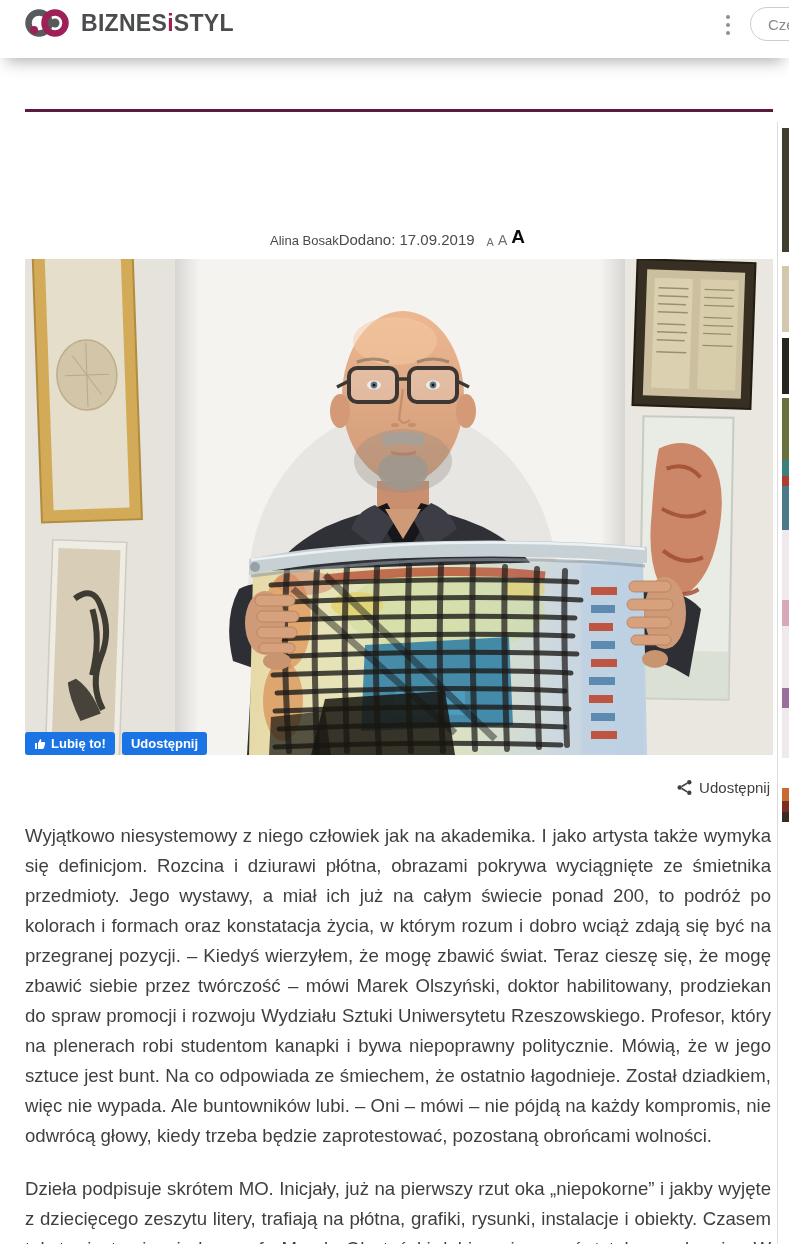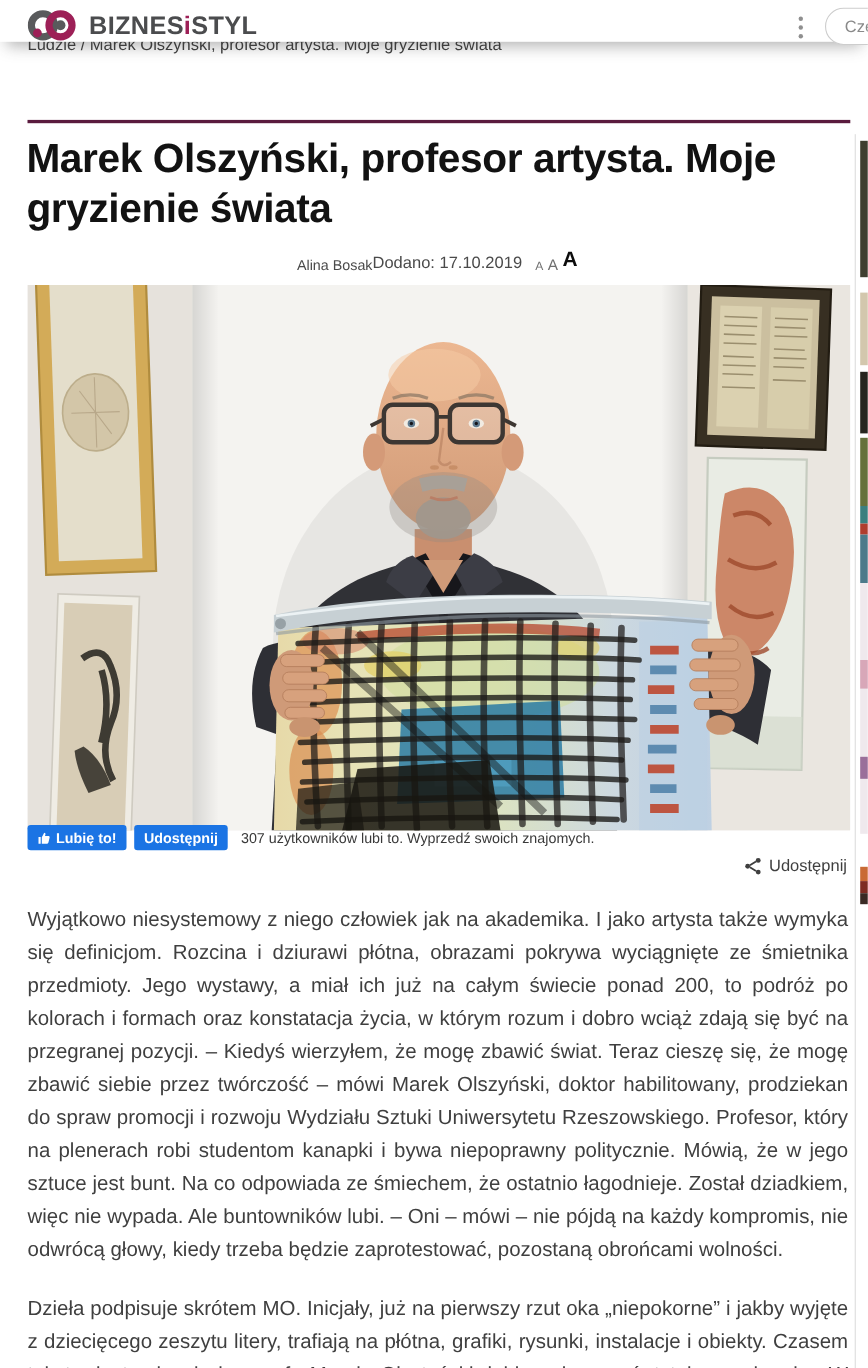--- a/index.html
+++ b/index.html
@@ -2,21 +2,21 @@
 <html lang="pl" style="--brand-magenta: #9d2057; --brand-gray: #4b4c4e; --section-rule: #5a1b3e; --facebook-blue: #1b74e4; --text-dark: #3f3f3f;"><head>
 <meta charset="utf-8">
 <style>
   html,body{margin:0;padding:0;background:#fff;}
   #page{position:relative;width:789px;height:1244px;overflow:hidden;background:#fff;
         font-family:"Liberation Sans",sans-serif;}
 
   
   .breadcrumb{position:absolute;top:32px;left:25px;z-index:1;font-size:15px;color:#3e3e3e;
               white-space:nowrap;}
-  .header{position:absolute;top:0;left:0;width:789px;height:38px;background:#fff;z-index:5;
+  .header{position:absolute;top:0;left:0;width:789px;height:58px;background:#fff;z-index:5;
           box-shadow:0 10px 14px -6px rgba(60,60,60,.38);}
   .logo{position:absolute;left:25px;top:6px;display:flex;align-items:center;gap:10px;cursor:pointer;}
   .logo-text{font-size:23px;font-weight:bold;letter-spacing:.3px;color:var(--brand-gray);}
   .logo-text .i{color:var(--brand-magenta);}
   .kebab{position:absolute;left:724px;top:13px;display:flex;flex-direction:column;gap:4px;
          padding:2px;cursor:pointer;}
   .kebab span{width:4px;height:4px;border-radius:50%;background:#8f8f8f;}
   .search-pill{position:absolute;left:750px;top:7px;width:190px;height:32px;border:1px solid #cdcdcd;
                border-radius:17px;display:flex;align-items:center;padding-left:17px;background:#fff;
                font-size:15px;color:#8a8a8a;}
@@ -33,21 +33,21 @@
   .meta-right{display:flex;align-items:flex-end;gap:12px;}
   .date{font-size:15px;color:#4a4a4a;}
   .font-controls{display:flex;align-items:flex-end;gap:4px;cursor:pointer;}
   .fc-s{font-size:11px;color:#6f6f6f;} .fc-m{font-size:14px;color:#6f6f6f;}
   .fc-l{font-size:19px;color:#0c0c0c;font-weight:600;}
 
   
   .photo{position:absolute;left:25px;top:259px;width:748px;height:496px;}
 
   
-  .fb-row{position:absolute;left:25px;top:750px;display:flex;align-items:center;gap:7px;}
+  .fb-row{position:absolute;left:25px;top:732px;display:flex;align-items:center;gap:7px;}
   .fb-btn{display:inline-flex;align-items:center;gap:5px;height:23px;padding:0 9px;border-radius:3px;
           background:var(--facebook-blue);color:#fff;font-size:13px;font-weight:bold;cursor:pointer;}
   .likes-info{font-size:13px;color:#3a3a3a;margin-left:5px;}
   .share-right{position:absolute;right:19px;top:779px;display:flex;align-items:center;gap:6px;
                font-size:15px;color:#3f3f3f;cursor:pointer;}
 
   
   .body-text{position:absolute;left:25px;top:821px;width:746px;font-size:18.6px;line-height:30px;
              color:var(--text-dark);text-align:justify;}
   .body-text p{margin:0 0 23px 0;}
@@ -77,26 +77,25 @@
         <span></span>
         <span></span>
         <span></span>
       </div>
     <div class="search-pill">
       <span>Czego szukasz?</span>
     </div>
   </div>
 
   <div class="section-rule"></div>
-  <h1 class="article-title" style="margin:0">Marek Olszyński, profesor artysta. Moje gryzienie świata</h1>
 
   <div class="meta-row">
     <span class="author">Alina Bosak</span>
     <span class="meta-right">
-      <span class="date">Dodano: 17.10.2019</span>
+      <span class="date">Dodano: 17.09.2019</span>
       <span class="font-controls">
         <span class="fc-s">A</span>
         <span class="fc-m">A</span>
         <span class="fc-l">A</span>
       </span>
     </span>
   </div>
 
   <svg class="photo" viewBox="0 0 748 496">
     <defs>
@@ -254,21 +253,20 @@
   <div class="fb-row">
     <span class="fb-btn">
       <svg width="12" height="12" viewBox="0 0 12 12">
           <path d="M1 5h2v6H1zM4 11V5.2L6.2 1c.9.1 1.3.7 1.1 1.6L6.9 4h3.1c.8 0 1.3.6 1.1 1.4l-1 4.2c-.2.8-.8 1.4-1.6 1.4H4z" fill="#fff"></path>
         </svg>
       <span>Lubię to!</span>
     </span>
     <span class="fb-btn">
       <span>Udostępnij</span>
     </span>
-    <span class="likes-info">307 użytkowników lubi to. Wyprzedź swoich znajomych.</span>
   </div>
 
   <div class="share-right">
     <svg width="17" height="17" viewBox="0 0 16 16">
       <circle cx="12.5" cy="3" r="2.1" fill="#3f3f3f"></circle>
         <circle cx="3.5" cy="8" r="2.1" fill="#3f3f3f"></circle>
         <circle cx="12.5" cy="13" r="2.1" fill="#3f3f3f"></circle>
       <path d="M5.4 7.1 L10.6 3.9 M5.4 8.9 L10.6 12.1" stroke="#3f3f3f" stroke-width="1.6"></path>
     </svg>
     <span>Udostępnij</span>

